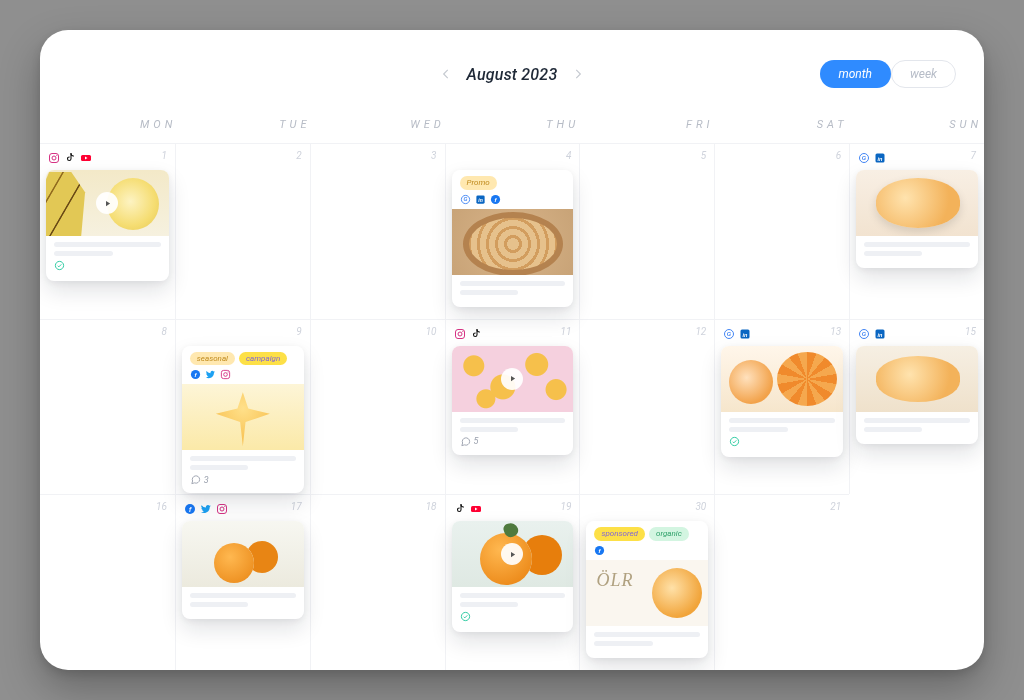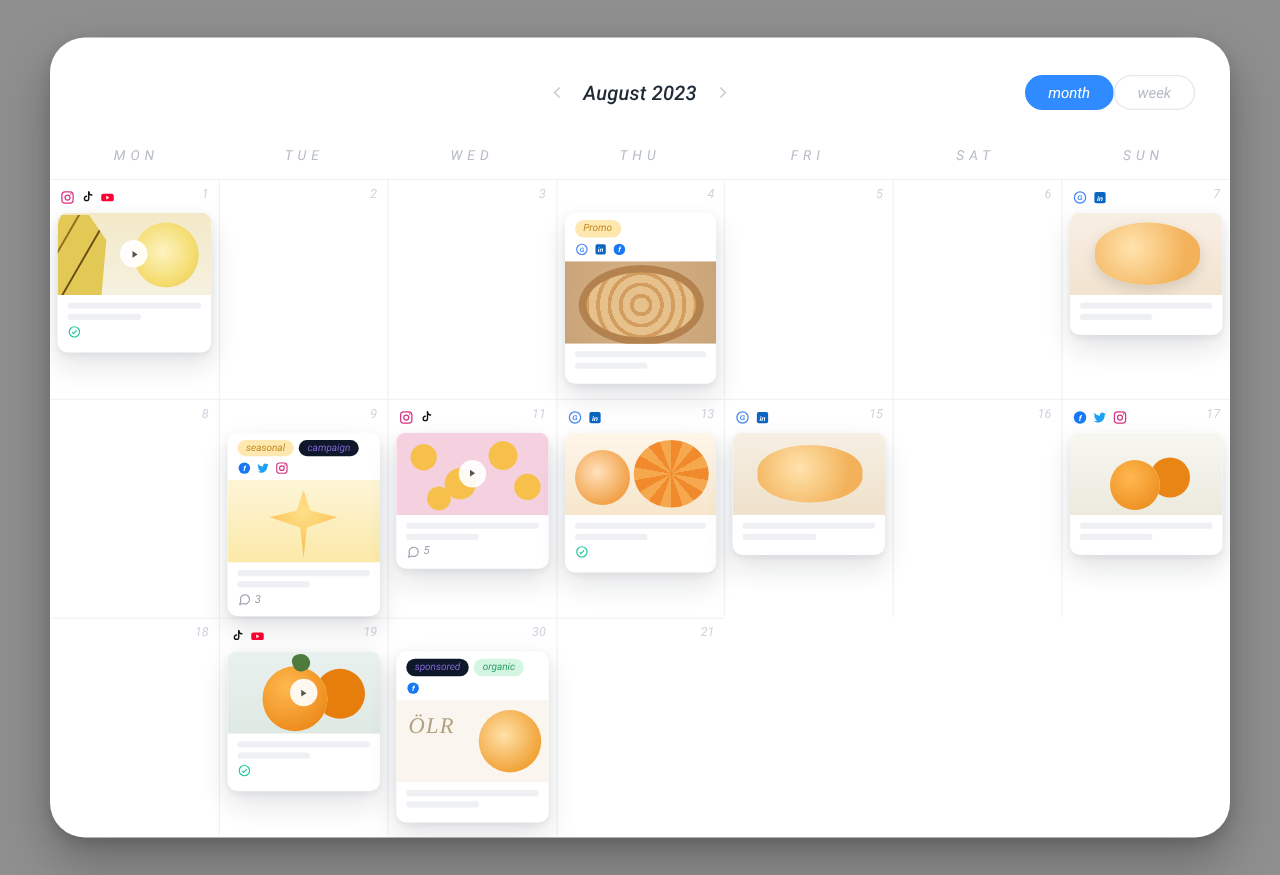--- a/index.html
+++ b/index.html
@@ -39,21 +39,21 @@
     border: 1px solid transparent;
   }
   .pill.active { background: #2f8bff; color: #fff; }
   .pill.inactive { background: #fff; color: #b6bcc7; border-color: #e3e6ec; }
 
   .days-row {
     display: grid; grid-template-columns: repeat(7, 1fr);
     padding: 0 2px 12px 2px;
   }
   .day-label {
-    text-align: center; font-size: 11px; letter-spacing: 4px;
+    text-align: right; font-size: 11px; letter-spacing: 4px;
     color: #b7bcc6; text-transform: uppercase;
   }
 
   .grid {
     flex: 1;
     display: grid;
     grid-template-columns: repeat(7, 1fr);
     grid-template-rows: repeat(3, 1fr);
     position: relative;
   }
@@ -86,21 +86,21 @@
   }
   .card .chead {
     padding: 6px 8px 4px 8px;
     display: flex; align-items: flex-start; gap: 4px; flex-wrap: wrap;
   }
   .tag {
     font-size: 8px; padding: 2px 7px; border-radius: 999px;
     line-height: 1.2;
   }
   .tag.yellow { background: #ffe8b0; color: #c08b1e; }
-  .tag.purple { background: #0f172a; color: #8266d6; }
+  .tag.purple { background: #fde047; color: #8266d6; }
   .tag.green  { background: #d3f5e1; color: #2fa16a; }
   .mini-icons { display: flex; gap: 4px; align-items: center; padding: 0 8px 4px 8px; }
   .mini-icons .ci { width: 11px; height: 11px; }
   .mini-icons .ci svg { width: 11px; height: 11px; }
   .thumb {
     width: 100%; height: 66px; position: relative; overflow: hidden;
   }
   .playbtn {
     position: absolute; left: 50%; top: 50%; transform: translate(-50%,-50%);
     width: 22px; height: 22px; border-radius: 50%;
@@ -366,20 +366,23 @@
                 <svg viewBox="0 0 24 24" fill="none" stroke="currentColor" stroke-width="2">
                   <path d="M21 12a8 8 0 0 1-11.3 7.3L4 21l1.7-5.7A8 8 0 1 1 21 12z"></path>
                 </svg>
                 <span>3</span>
               </span>
             </div>
           </div>
         </div>
       </div>
       <div class="cell">
+        <div class="daynum">10</div>
+      </div>
+      <div class="cell">
         <div class="daynum">11</div>
         <div class="corner-icons">
           <span class="ci">
             <svg viewBox="0 0 24 24">
               <rect x="3" y="3" width="18" height="18" rx="5" fill="none" stroke="#d63384" stroke-width="2"></rect>
               <circle cx="12" cy="12" r="4" fill="none" stroke="#d63384" stroke-width="2"></circle>
               <circle cx="17.5" cy="6.5" r="1.2" fill="#d63384"></circle>
             </svg>
           </span>
           <span class="ci">
@@ -406,20 +409,23 @@
                 <svg viewBox="0 0 24 24" fill="none" stroke="currentColor" stroke-width="2">
                   <path d="M21 12a8 8 0 0 1-11.3 7.3L4 21l1.7-5.7A8 8 0 1 1 21 12z"></path>
                 </svg>
                 <span>5</span>
               </span>
             </div>
           </div>
         </div>
       </div>
       <div class="cell">
+        <div class="daynum">12</div>
+      </div>
+      <div class="cell">
         <div class="daynum">13</div>
         <div class="corner-icons">
           <span class="ci">
             <svg viewBox="0 0 24 24">
               <circle cx="12" cy="12" r="9" fill="#fff" stroke="#4285f4" stroke-width="2"></circle>
               <text x="12" y="16" text-anchor="middle" font-size="11" font-family="Arial" fill="#4285f4" font-weight="bold">G</text>
             </svg>
           </span>
           <span class="ci">
             <svg viewBox="0 0 24 24">

